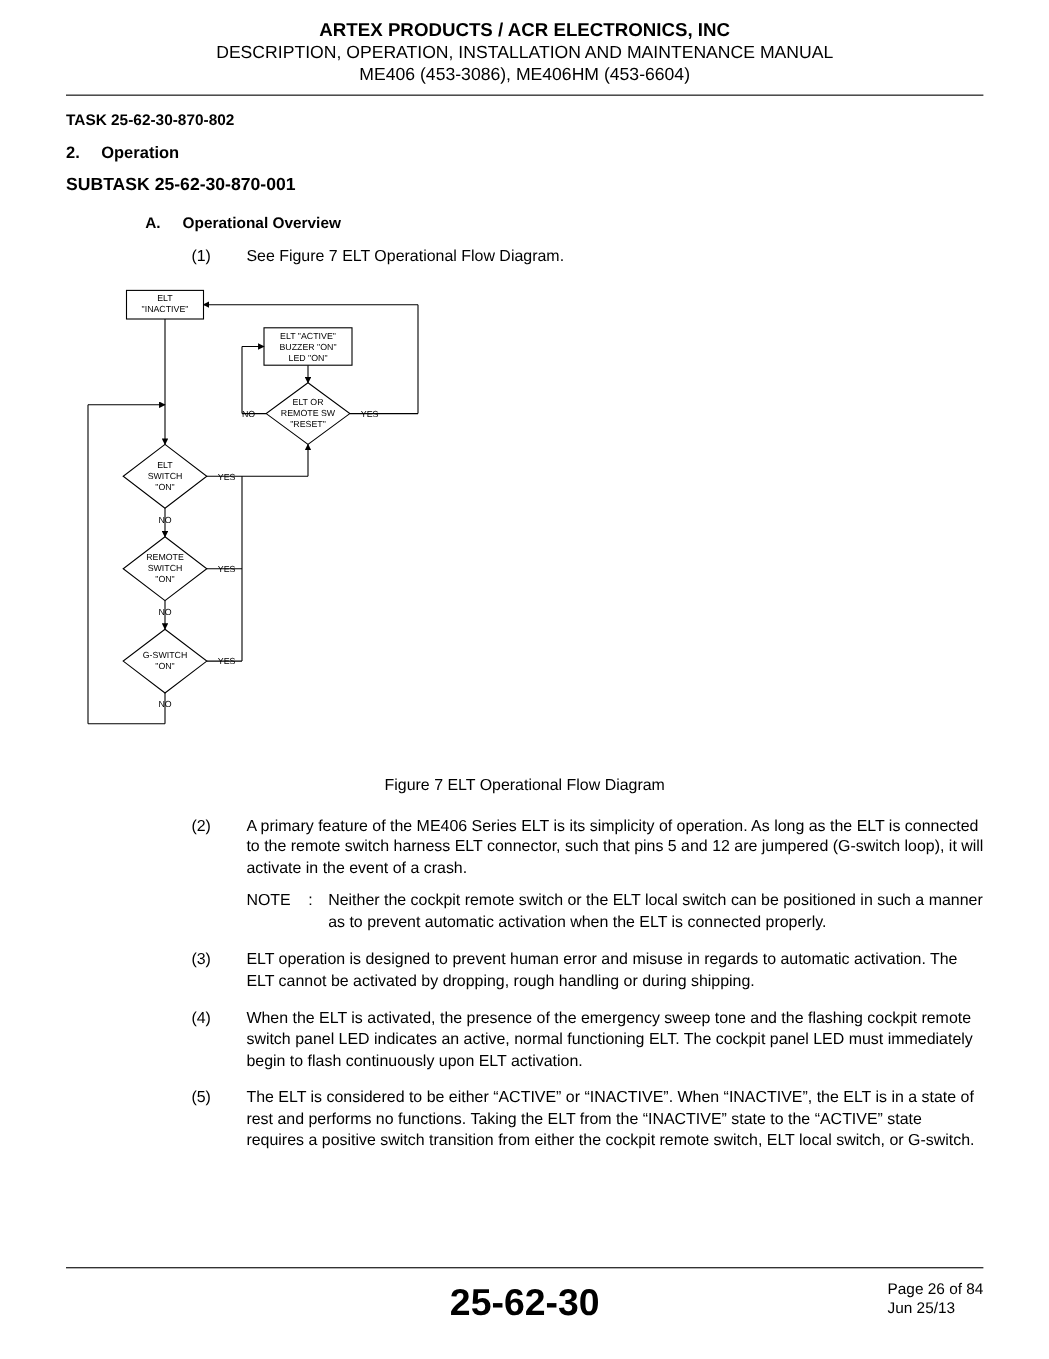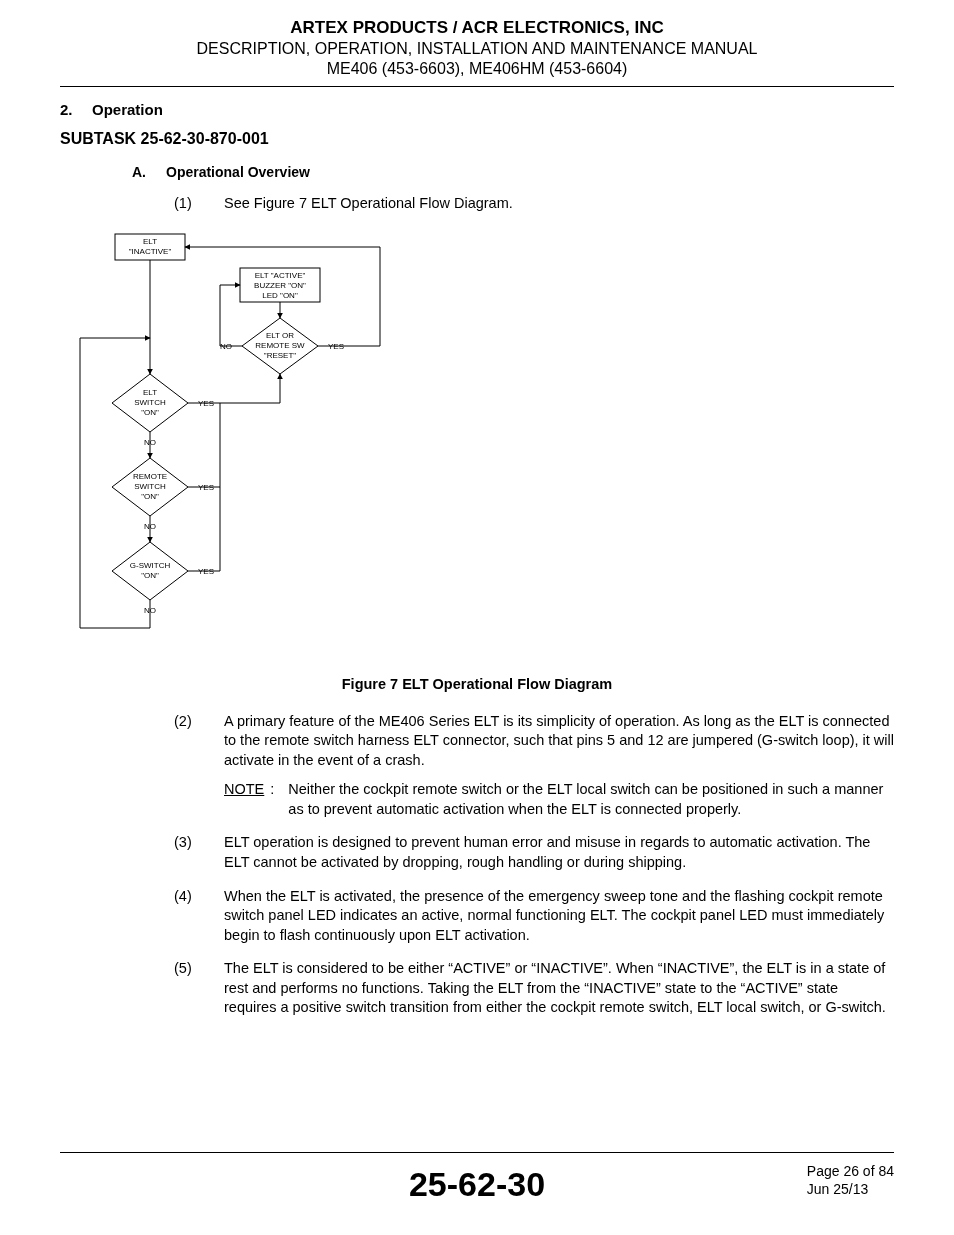--- a/index.html
+++ b/index.html
@@ -12,43 +12,44 @@
   .task{font-weight:700;font-size:14px;margin-bottom:14px}
   .sec-row{display:flex;font-weight:700;font-size:15px;margin-bottom:12px}
   .sec-row .num{width:32px}
   .subtask{font-weight:700;font-size:16px;margin-bottom:16px}
   .a-row{display:flex;font-weight:700;font-size:14px;margin-left:72px;margin-bottom:14px}
   .a-row .let{width:34px}
   .item{display:flex;font-size:14.5px;margin-left:114px;margin-bottom:14px;line-height:1.35}
   .item .pn{width:50px;flex:none}
   .item .txt{flex:1}
   .note-row{display:flex;font-size:14.5px;margin-top:10px;line-height:1.35}
-  .note-row .nl{flex:none;text-decoration:underline;margin-right:6px}
+  .note-row .nl{flex:none;margin-right:16px}
   .note-row .nc{flex:none;margin-right:14px}
-  .fig-caption{text-align:center;font-weight:700;font-size:14.5px;margin:18px 0 20px 0}
+  .fig-caption{text-align:center;font-weight:400;font-size:14.5px;margin:18px 0 20px 0}
   .svg-wrap{display:flex;justify-content:flex-start;margin:10px auto 0 auto}
   svg text{font-family:Arial,Helvetica,sans-serif}
   .footer{position:absolute;left:60px;right:60px;bottom:24px}
   .foot-rule{border-top:1.5px solid #000;margin-bottom:4px}
   .foot-row{display:flex;align-items:center;justify-content:center;position:relative;height:54px}
   .foot-center{font-weight:700;font-size:34px}
   .foot-right{position:absolute;right:0;top:6px;text-align:left;font-size:14px;line-height:1.25}
 </style>
 </head>
 <body>
 
 <div class="page">
 
   <div class="hdr">
     <div class="line1">ARTEX PRODUCTS / ACR ELECTRONICS, INC</div>
     <div class="line2">DESCRIPTION, OPERATION, INSTALLATION AND MAINTENANCE MANUAL</div>
-    <div class="line3">ME406 (453-6603), ME406HM (453-6604)</div>
+    <div class="line3">ME406 (453-3086), ME406HM (453-6604)</div>
   </div>
   <div class="rule"></div>
 
+  <div class="task">TASK 25-62-30-870-802</div>
 
   <div class="sec-row">
     <div class="num">2.</div>
     <div>Operation</div>
   </div>
 
   <div class="subtask">SUBTASK 25-62-30-870-001</div>
 
   <div class="a-row">
     <div class="let">A.</div>

